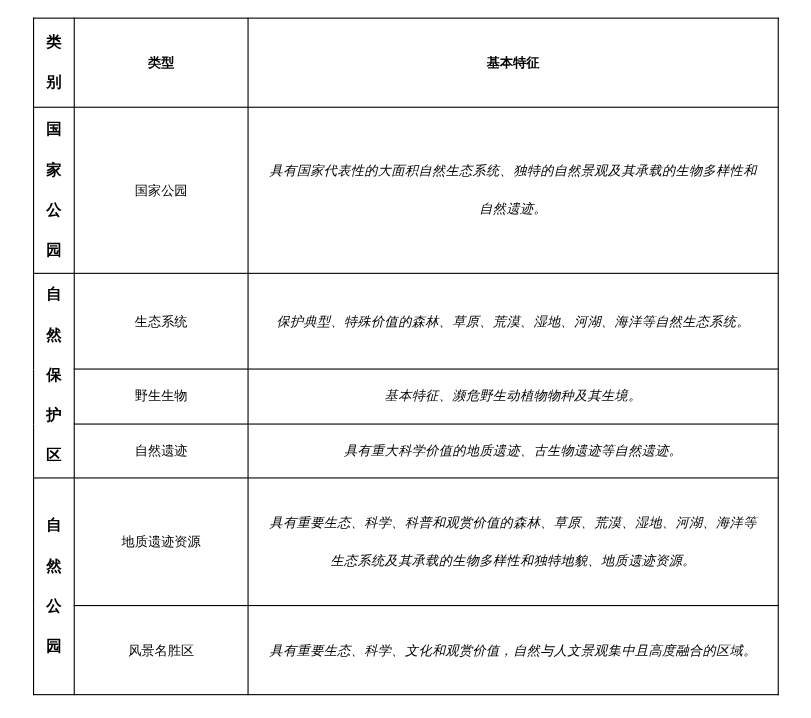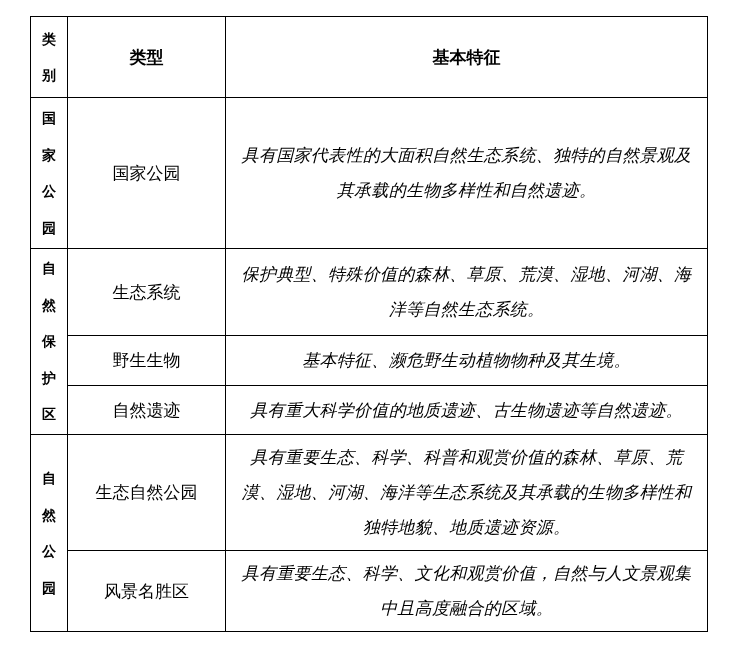--- a/index.html
+++ b/index.html
@@ -1,21 +1,21 @@
 <!DOCTYPE html>
 <html><head>
 <meta charset="utf-8">
 <style>
   html, body { margin: 0; padding: 0; background: #ffffff; }
   body { width: 737px; height: 653px; position: relative; overflow: hidden;
          font-family: "DejaVu Sans", "Liberation Sans", sans-serif; color: #000; }
   table { position: absolute; left: 30px; top: 16px; border-collapse: collapse;
           table-layout: fixed; width: 677px; }
   td, th { border: 1.5px solid #000; text-align: center; vertical-align: middle;
-           font-size: 17px; line-height: 35px; padding: 0 12px; }
+           font-size: 12px; line-height: 35px; padding: 0 12px; }
   th { font-weight: bold; }
   .c1 { width: 37px; padding: 0; }
   .c2 { width: 158px; padding: 0; }
   .c3 { width: 482px; }
   .cat { font-weight: bold; font-size: 14px; line-height: 36.5px; padding: 0; }
   .vchar { display: block; }
   .desc { line-height: 35px; padding: 0 14px; letter-spacing: 0.3px; font-style: italic; }
 </style>
 </head>
 <body>
@@ -67,21 +67,21 @@
     <td class="desc">具有重大科学价值的地质遗迹、古生物遗迹等自然遗迹。</td>
   </tr>
 
   <tr style="height:116px;">
     <td class="cat" rowspan="2">
           <span class="vchar">自</span>
           <span class="vchar">然</span>
           <span class="vchar">公</span>
           <span class="vchar">园</span>
         </td>
-    <td>生态自然公园</td>
+    <td>地质遗迹资源</td>
     <td class="desc">具有重要生态、科学、科普和观赏价值的森林、草原、荒漠、湿地、河湖、海洋等生态系统及其承载的生物多样性和独特地貌、地质遗迹资源。</td>
   </tr>
   <tr style="height:81px;">
     <td>风景名胜区</td>
     <td class="desc">具有重要生态、科学、文化和观赏价值，自然与人文景观集中且高度融合的区域。</td>
   </tr>
 </tbody>
   </table>
 
 </body></html>

